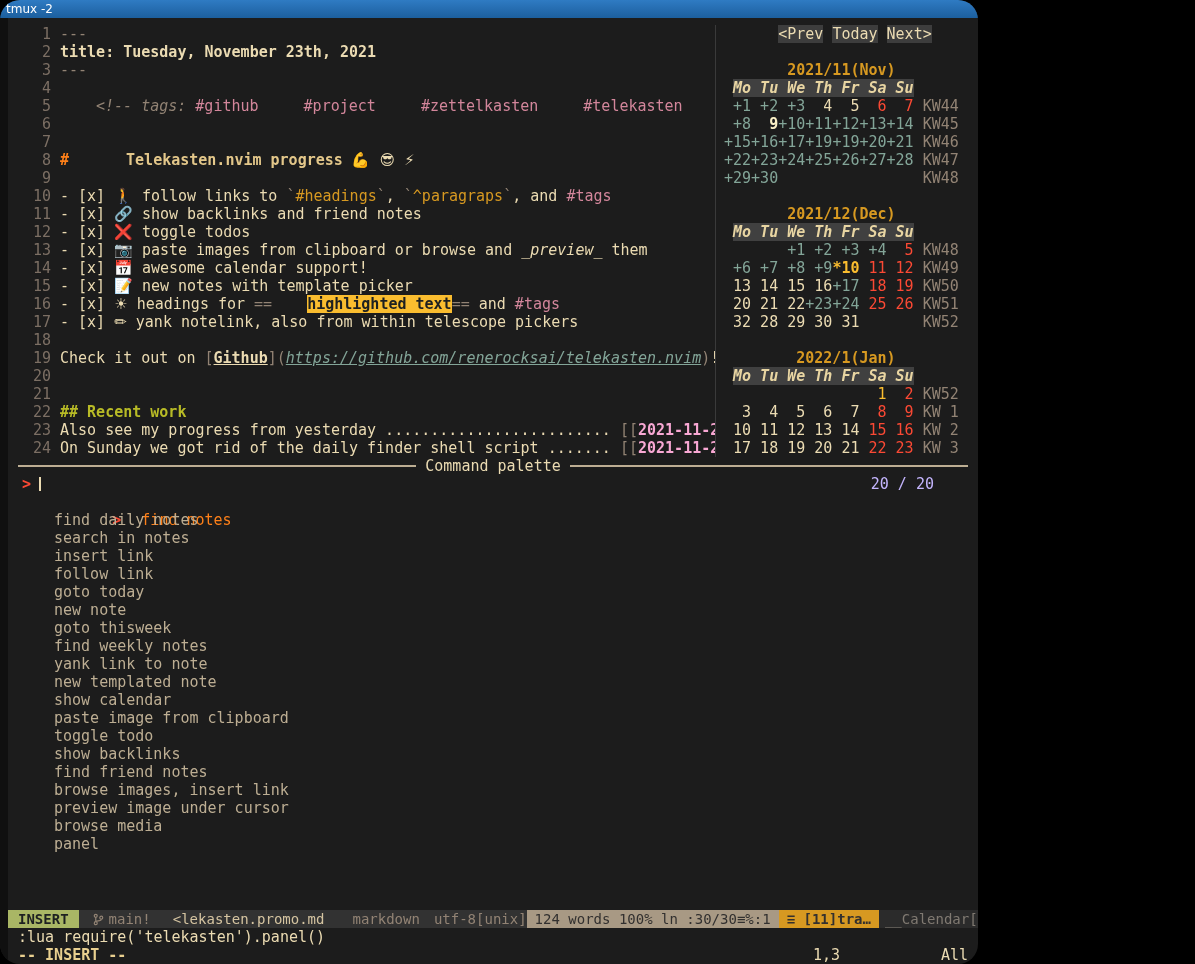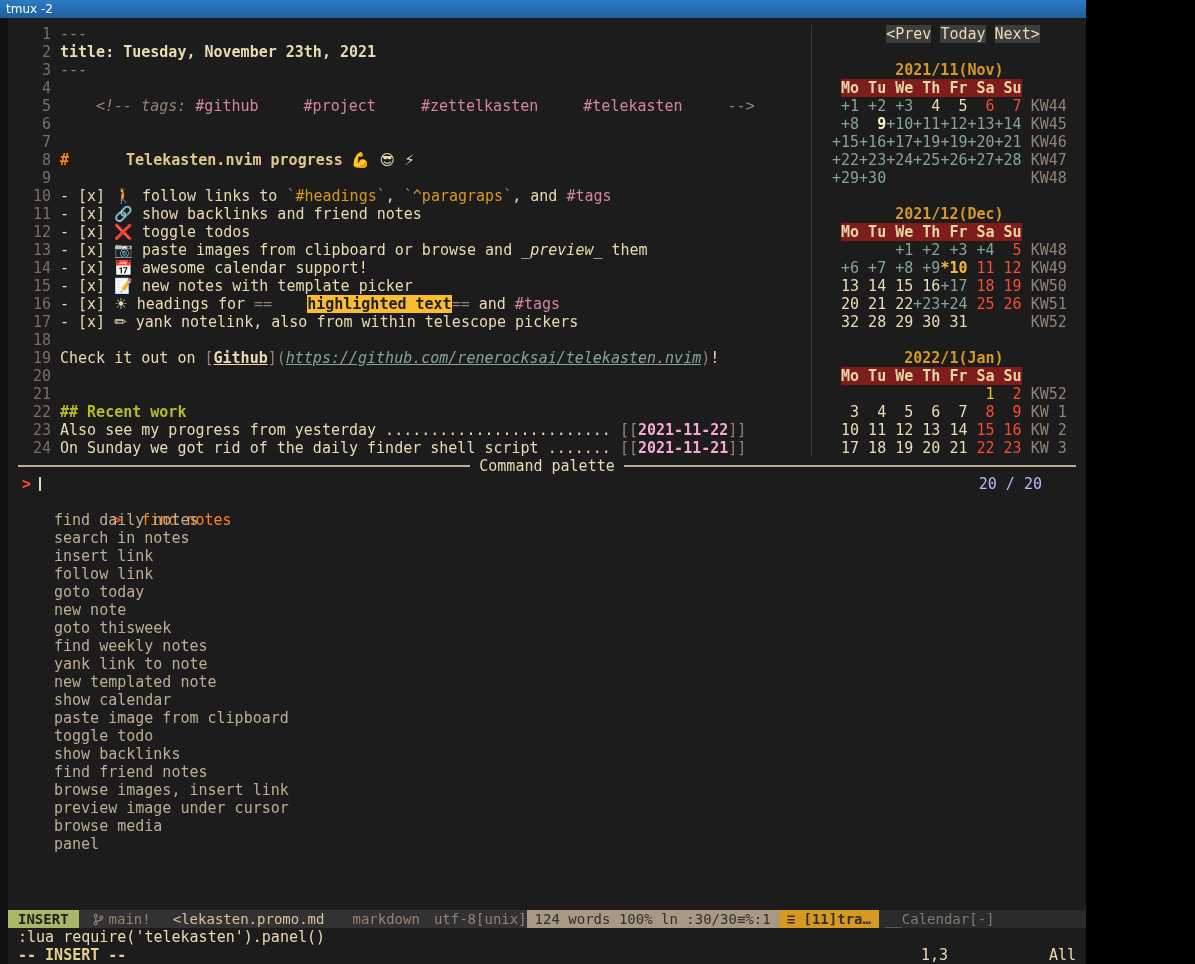--- a/index.html
+++ b/index.html
@@ -1,17 +1,17 @@
 <!DOCTYPE html>
 <html><head>
 <meta charset="utf-8">
 <style>
   html,body{margin:0;padding:0;background:#000;}
-  .screen{position:relative;width:1086px;height:964px;background:#1c1c1c;overflow:hidden;
-          font-family:"DejaVu Sans Mono",monospace;font-size:15px;line-height:18px;color:#ebdbb2;}
+  .screen{position:relative;width:978px;height:964px;background:#1c1c1c;overflow:hidden;
+          font-family:"DejaVu Sans Mono",monospace;font-size:15px;line-height:18px;color:#ebdbb2;border-radius:20px;}
   
   .tmux-bar{height:18px;background:linear-gradient(#2f7bc3,#1c5f9e);color:#fff;
             font-family:"DejaVu Sans",sans-serif;font-size:12px;display:flex;align-items:center;padding-left:6px;}
   .term-body{display:flex;height:946px;}
   .left-strip{width:8px;background:#101010;}
   .content{flex:1;display:flex;flex-direction:column;padding-top:7px;min-width:0;}
   
   .top-region{display:flex;height:432px;}
   .editor-pane{flex:1;min-width:0;overflow:hidden;}
   .erow{height:18px;white-space:pre;}
@@ -26,25 +26,25 @@
   .s-h2{color:#b8bb26;font-weight:bold;}
   .s-delim{color:#928374;}
   .s-code{color:#d79921;}
   .s-italic{font-style:italic;}
   .s-hltext{background:#fabd2f;color:#1d2021;font-weight:bold;margin-left:35px;}
   .s-link{color:#ebdbb2;text-decoration:underline;font-weight:bold;}
   .s-url{color:#83a598;text-decoration:underline;font-style:italic;}
   .s-wikilink{color:#f9a8d4;font-weight:bold;}
   .s-emoji{font-family:"DejaVu Sans",sans-serif;}
   
-  .calendar-pane{width:254px;flex:none;border-left:1px solid #3a3a3a;padding-left:20px;}
+  .calendar-pane{width:254px;flex:none;border-left:1px solid #3a3a3a;padding-left:8px;}
   .crow{height:18px;white-space:pre;}
   .cal-btn{background:#3d3d3d;color:#ebdbb2;cursor:pointer;}
   .cal-title{color:#d79921;font-weight:bold;}
-  .hdr{background:#7f1d1d;color:#e8d5a2;font-weight:bold;}
+  .hdr{background:#404040;color:#e8d5a2;font-weight:bold;font-style:italic;}
   .d-note{color:#83a598;}
   .d-day{color:#ebdbb2;}
   .d-wkend{color:#fb4934;}
   .d-today{color:#fabd2f;font-weight:bold;}
   .d-cur{color:#fbf1c7;font-weight:bold;}
   .d-hol{color:#fabd2f;}
   .kw{color:#928374;}
   
   .palette{display:flex;flex-direction:column;}
   .p-title-row{height:18px;display:flex;align-items:center;padding:0 10px;}

